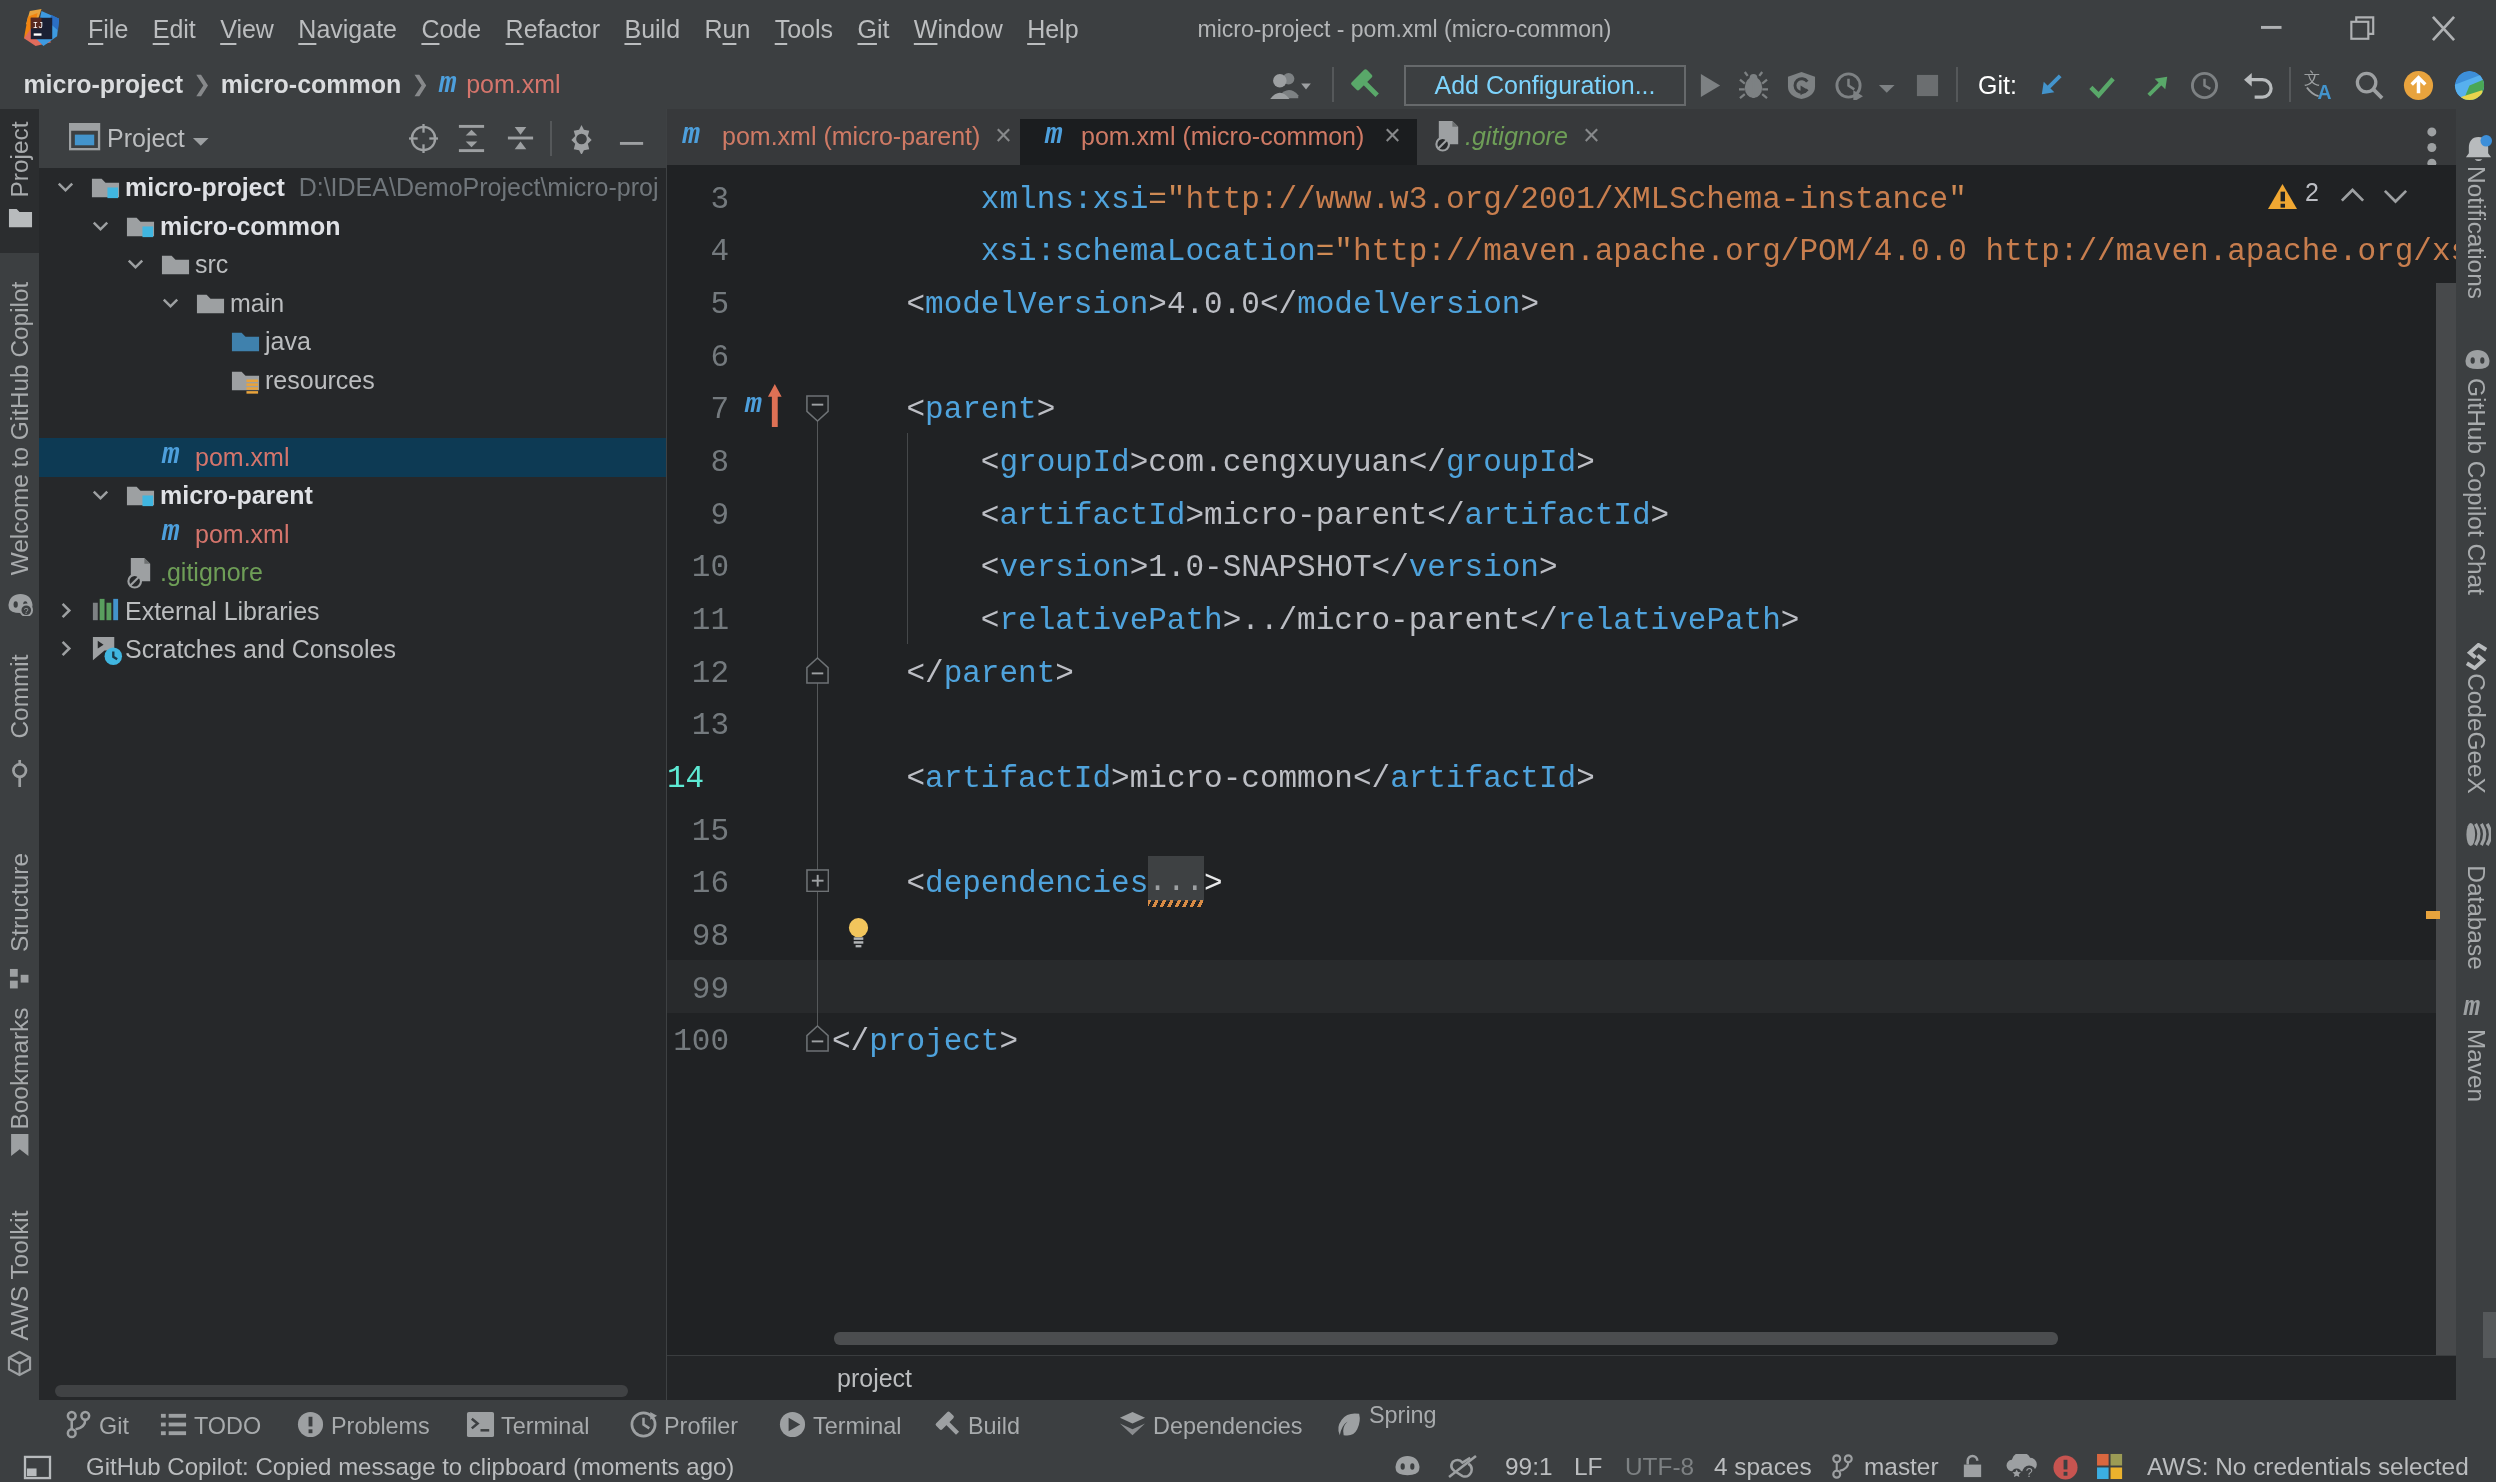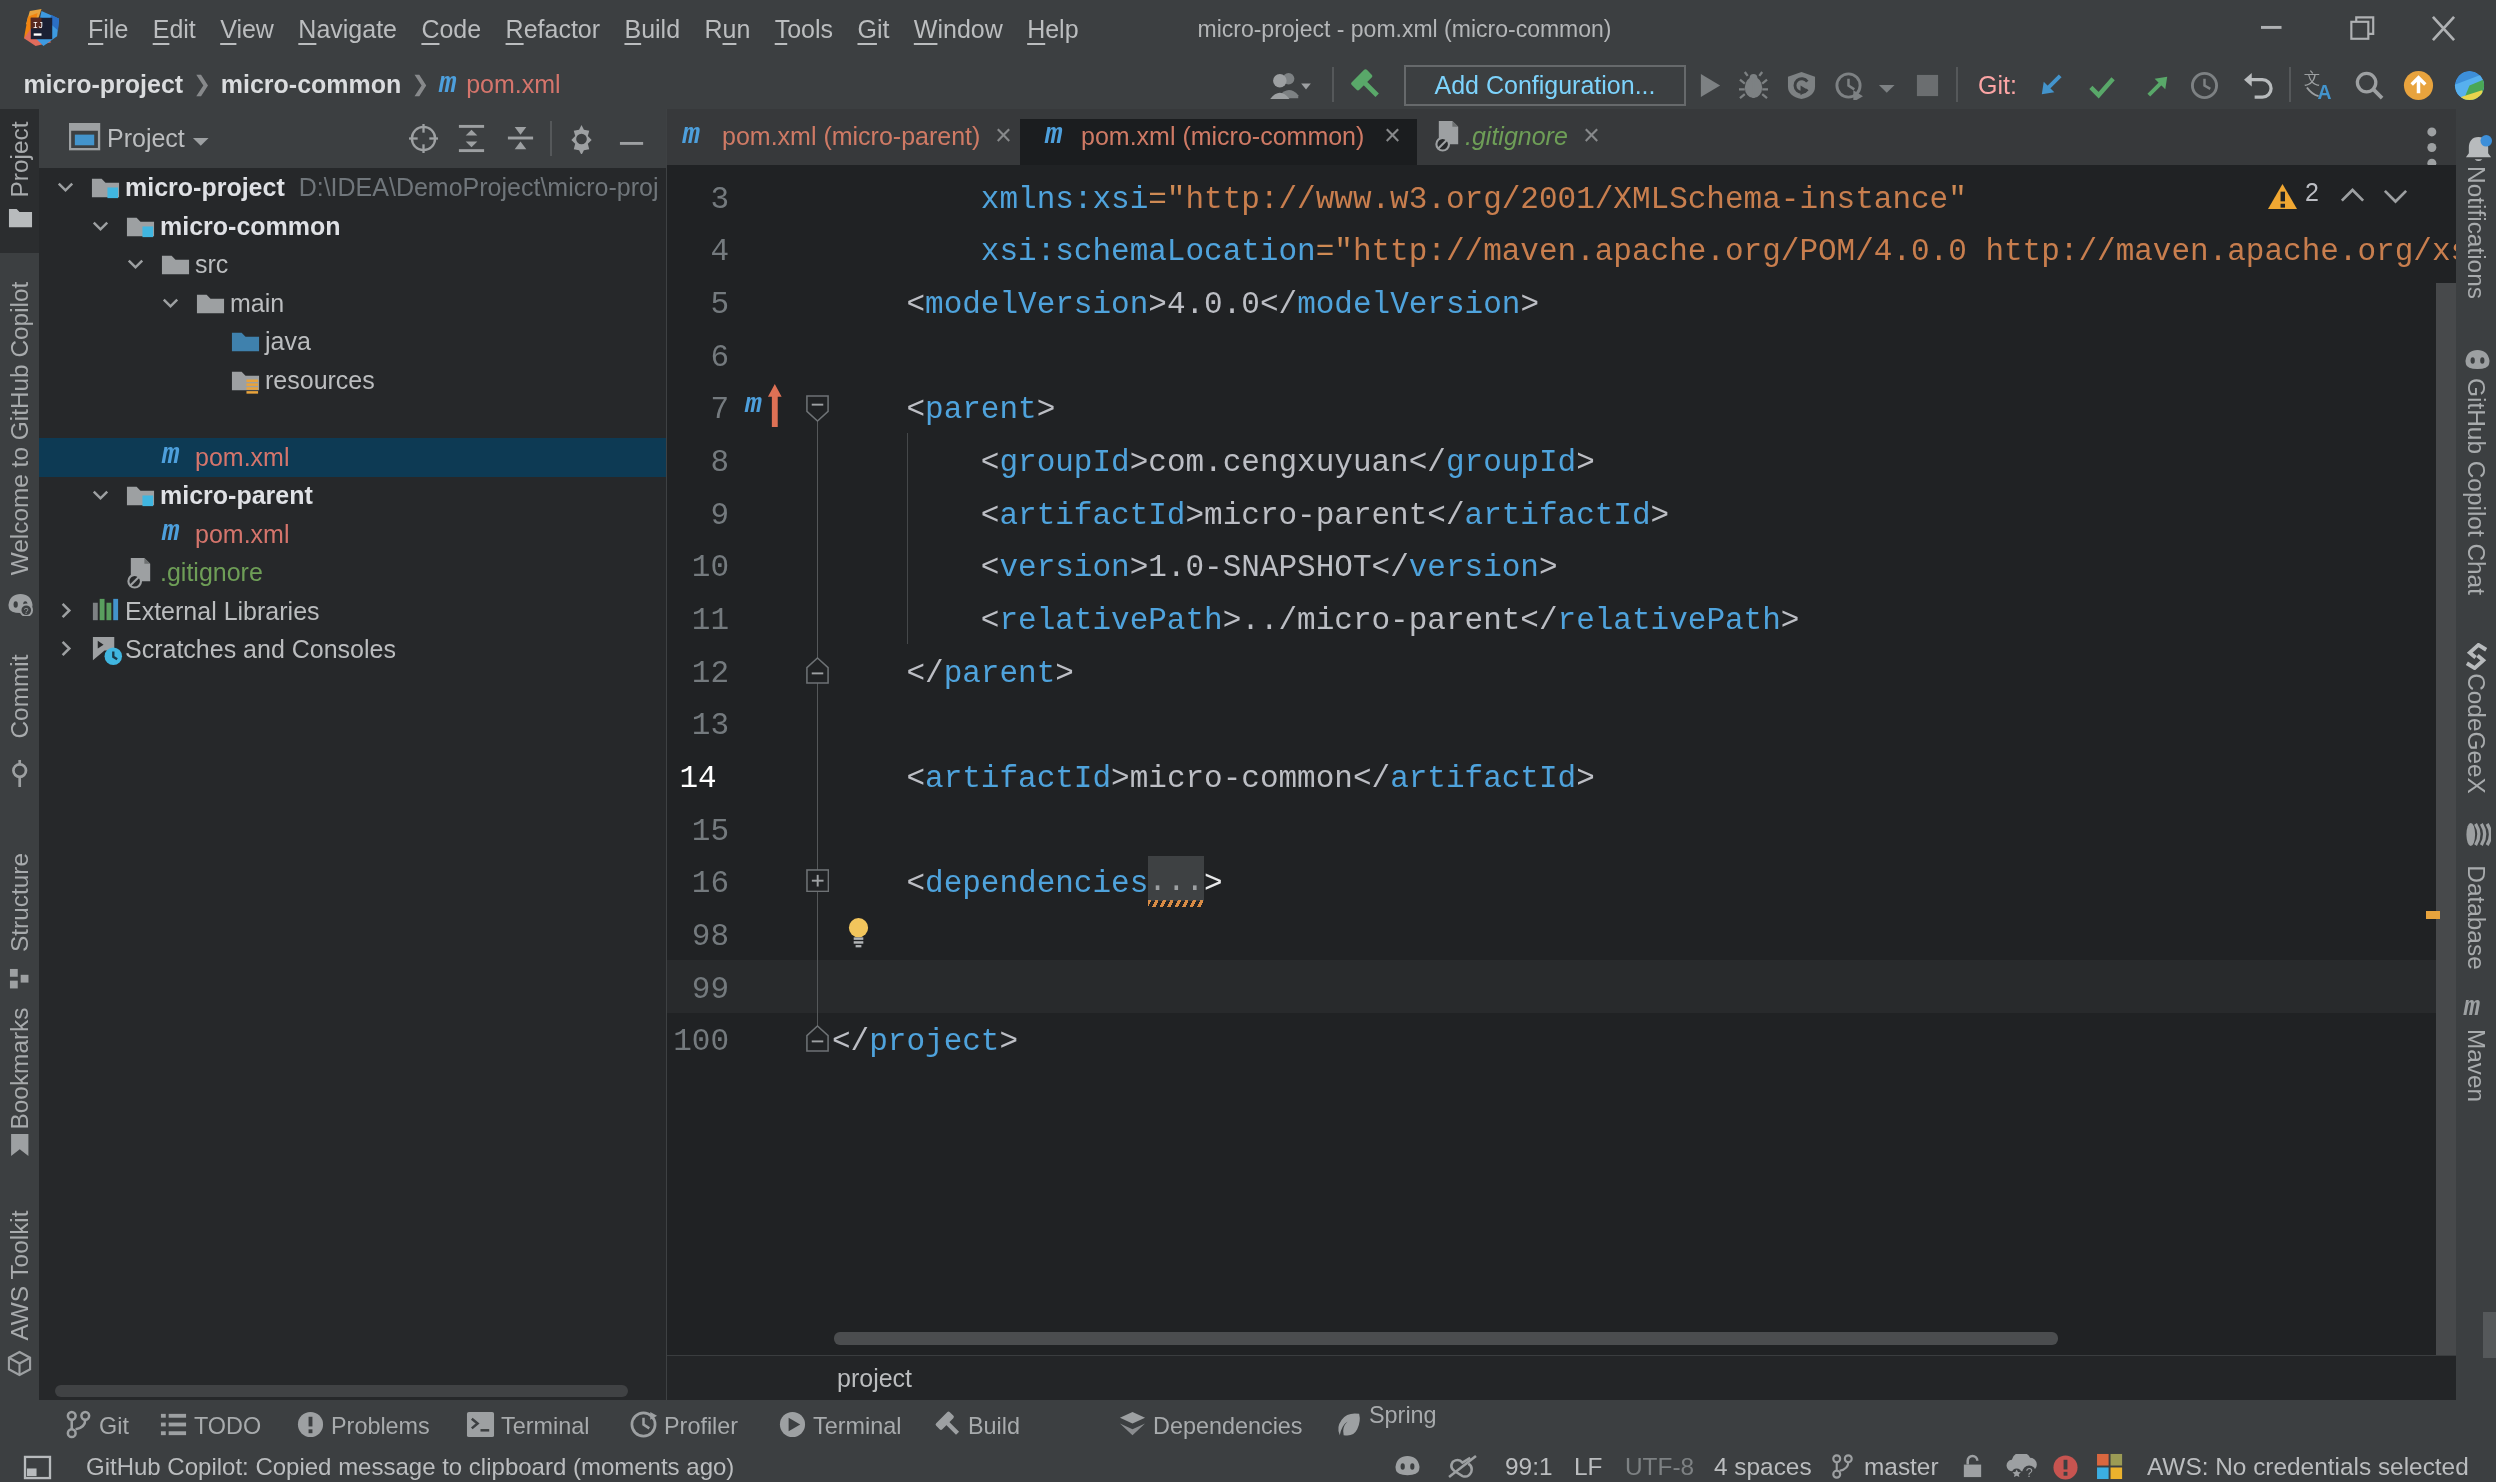--- a/index.html
+++ b/index.html
@@ -104,21 +104,21 @@
             <path d="M15 8 v7 l6 4" stroke="#7D8183" stroke-width="2.6" fill="none"></path>
             <path d="M20 20 l10 6 l-10 6 z" fill="#7D8183"></path>
           </svg></div>
         <div class="abs" style="left:1877px;top:20.5px;"><svg width="19.5" height="13.7" viewBox="0 0 20 14" style="display:inline-block;vertical-align:middle;">
             <path d="M2 3 L10 11 L18 3 z" fill="#7D8183"></path>
           </svg></div>
         <div class="abs" style="left:1915px;top:13.7px;"><svg width="25" height="25" viewBox="0 0 26 26" style="display:inline-block;vertical-align:middle;">
             <rect x="2" y="2" width="22" height="22" fill="#6B6E70"></rect>
           </svg></div>
         <div class="abs" style="left:1956px;top:7.8px;width:2px;height:35px;background:#55585A;"></div>
-        <div class="abs" style="left:1978px;top:11.7px;"><span style="font-size:25px;color:#fca5a5;">Git:</span></div>
+        <div class="abs" style="left:1978px;top:11.7px;"><span style="font-size:25px;color:#ffffff;">Git:</span></div>
         <div class="abs" style="left:2036px;top:11.7px;"><svg width="29" height="29" viewBox="0 0 30 30" style="display:inline-block;vertical-align:middle;">
             <line x1="25" y1="5" x2="12" y2="18" stroke="#4394CC" stroke-width="4"></line>
             <path d="M6 24 L8 11 L19 22 z" fill="#4394CC"></path>
           </svg></div>
         <div class="abs" style="left:2087px;top:11.7px;"><svg width="29" height="29" viewBox="0 0 30 30" style="display:inline-block;vertical-align:middle;">
             <path d="M4 17 L12 25 L27 8" stroke="#59A869" stroke-width="4.6" fill="none"></path>
           </svg></div>
         <div class="abs" style="left:2144px;top:11.7px;"><svg width="29" height="29" viewBox="0 0 30 30" style="display:inline-block;vertical-align:middle;">
             <line x1="5" y1="25" x2="18" y2="12" stroke="#59A869" stroke-width="4"></line>
             <path d="M24 6 L22 19 L11 8 z" fill="#59A869"></path>
@@ -413,21 +413,21 @@
         <div class="abs mono" style="left:165px;top:271px;height:53px;line-height:53px;font-size:31px;white-space:pre;letter-spacing:0;"><span style="color:#BCBEC4">        </span><span style="color:#BCBEC4">&lt;</span><span style="color:#4FA3DC">groupId</span><span style="color:#BCBEC4">&gt;</span><span style="color:#BCBEC4">com.cengxuyuan</span><span style="color:#BCBEC4">&lt;/</span><span style="color:#4FA3DC">groupId</span><span style="color:#BCBEC4">&gt;</span></div>
         <div class="abs mono" style="left:0;top:324px;width:62px;height:53px;line-height:53px;text-align:right;color:#747A7E;font-size:31px;">9</div>
         <div class="abs mono" style="left:165px;top:324px;height:53px;line-height:53px;font-size:31px;white-space:pre;letter-spacing:0;"><span style="color:#BCBEC4">        </span><span style="color:#BCBEC4">&lt;</span><span style="color:#4FA3DC">artifactId</span><span style="color:#BCBEC4">&gt;</span><span style="color:#BCBEC4">micro-parent</span><span style="color:#BCBEC4">&lt;/</span><span style="color:#4FA3DC">artifactId</span><span style="color:#BCBEC4">&gt;</span></div>
         <div class="abs mono" style="left:0;top:376px;width:62px;height:53px;line-height:53px;text-align:right;color:#747A7E;font-size:31px;">10</div>
         <div class="abs mono" style="left:165px;top:376px;height:53px;line-height:53px;font-size:31px;white-space:pre;letter-spacing:0;"><span style="color:#BCBEC4">        </span><span style="color:#BCBEC4">&lt;</span><span style="color:#4FA3DC">version</span><span style="color:#BCBEC4">&gt;</span><span style="color:#BCBEC4">1.0-SNAPSHOT</span><span style="color:#BCBEC4">&lt;/</span><span style="color:#4FA3DC">version</span><span style="color:#BCBEC4">&gt;</span></div>
         <div class="abs mono" style="left:0;top:429px;width:62px;height:53px;line-height:53px;text-align:right;color:#747A7E;font-size:31px;">11</div>
         <div class="abs mono" style="left:165px;top:429px;height:53px;line-height:53px;font-size:31px;white-space:pre;letter-spacing:0;"><span style="color:#BCBEC4">        </span><span style="color:#BCBEC4">&lt;</span><span style="color:#4FA3DC">relativePath</span><span style="color:#BCBEC4">&gt;</span><span style="color:#BCBEC4">../micro-parent</span><span style="color:#BCBEC4">&lt;/</span><span style="color:#4FA3DC">relativePath</span><span style="color:#BCBEC4">&gt;</span></div>
         <div class="abs mono" style="left:0;top:482px;width:62px;height:53px;line-height:53px;text-align:right;color:#747A7E;font-size:31px;">12</div>
         <div class="abs mono" style="left:165px;top:482px;height:53px;line-height:53px;font-size:31px;white-space:pre;letter-spacing:0;"><span style="color:#BCBEC4">    </span><span style="color:#BCBEC4">&lt;/</span><span style="color:#4FA3DC">parent</span><span style="color:#BCBEC4">&gt;</span></div>
         <div class="abs mono" style="left:0;top:534px;width:62px;height:53px;line-height:53px;text-align:right;color:#747A7E;font-size:31px;">13</div>
-        <div class="abs mono" style="left:0;top:587px;width:62px;height:53px;line-height:53px;text-align:center;color:#ffffff;font-size:31px;">14</div>
+        <div class="abs mono" style="left:0;top:587px;width:62px;height:53px;line-height:53px;text-align:left;color:#5eead4;font-size:31px;">14</div>
         <div class="abs mono" style="left:165px;top:587px;height:53px;line-height:53px;font-size:31px;white-space:pre;letter-spacing:0;"><span style="color:#BCBEC4">    </span><span style="color:#BCBEC4">&lt;</span><span style="color:#4FA3DC">artifactId</span><span style="color:#BCBEC4">&gt;</span><span style="color:#BCBEC4">micro-common</span><span style="color:#BCBEC4">&lt;/</span><span style="color:#4FA3DC">artifactId</span><span style="color:#BCBEC4">&gt;</span></div>
         <div class="abs mono" style="left:0;top:640px;width:62px;height:53px;line-height:53px;text-align:right;color:#747A7E;font-size:31px;">15</div>
         <div class="abs mono" style="left:0;top:692px;width:62px;height:53px;line-height:53px;text-align:right;color:#747A7E;font-size:31px;">16</div>
         <div class="abs mono" style="left:165px;top:692px;height:53px;line-height:53px;font-size:31px;white-space:pre;letter-spacing:0;"><span style="color:#BCBEC4">    </span><span style="color:#BCBEC4">&lt;</span><span style="color:#4FA3DC">dependencies</span><span style="background:#3E4143;color:#9DA0A2;display:inline-block;position:relative;top:-2px;padding:9.8px 0 3.9px 0;line-height:31px;">...<span style="position:absolute;left:0;right:0;bottom:-5.9px;height:6.8px;background:repeating-linear-gradient(115deg,#D98C45 0 2.9px,transparent 2.9px 6.8px);"></span></span><span style="color:#E8E9EA">&gt;</span></div>
         <div class="abs mono" style="left:0;top:745px;width:62px;height:53px;line-height:53px;text-align:right;color:#747A7E;font-size:31px;">98</div>
         <div class="abs mono" style="left:0;top:798px;width:62px;height:53px;line-height:53px;text-align:right;color:#747A7E;font-size:31px;">99</div>
         <div class="abs mono" style="left:0;top:850px;width:62px;height:53px;line-height:53px;text-align:right;color:#747A7E;font-size:31px;">100</div>
         <div class="abs mono" style="left:165px;top:850px;height:53px;line-height:53px;font-size:31px;white-space:pre;letter-spacing:0;"><span style="color:#BCBEC4">&lt;/</span><span style="color:#4FA3DC">project</span><span style="color:#BCBEC4">&gt;</span></div>
         <div class="abs" style="left:78px;top:224px;"><span class="mono" style="color:#4D9FDC;font-size:28px;font-weight:bold;font-style:italic;">m</span></div>
         <div class="abs" style="left:99px;top:217px;"><svg width="17.6" height="47" viewBox="0 0 18 48" style="display:inline-block;vertical-align:middle;">

